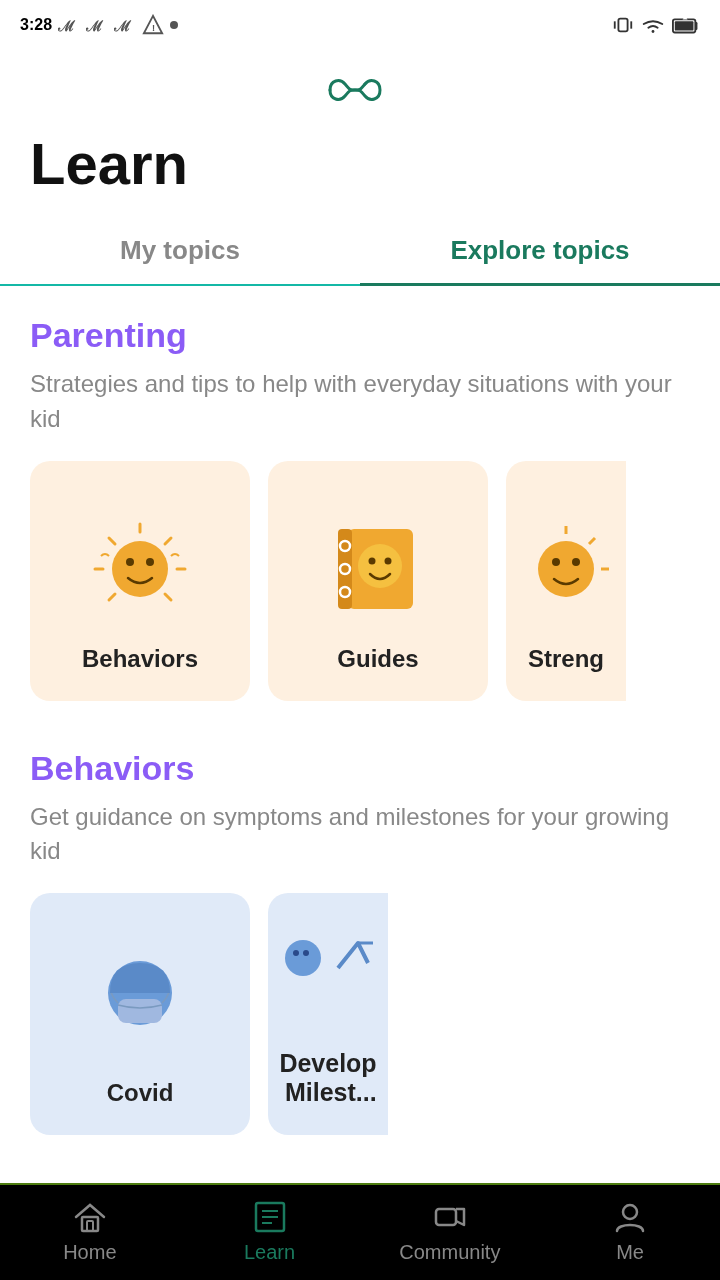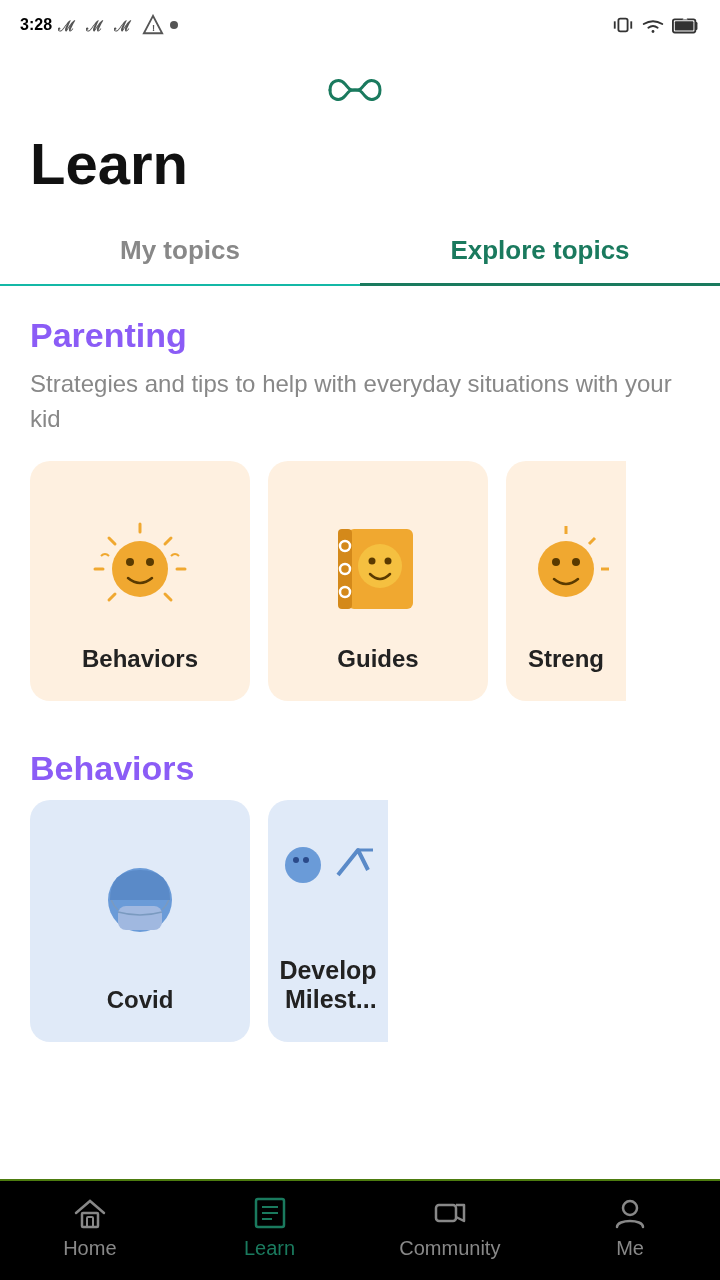--- a/index.html
+++ b/index.html
@@ -302,20 +302,21 @@
             <line x1="90" y1="55" x2="98" y2="55" stroke="#f0a830" stroke-width="3"></line>
           </svg>
         </div>
         <span class="card-label">Streng</span>
       </div>
     </div>
   </div>
 
   <div>
     <h2 class="section-title">Behaviors</h2>
+    <p class="section-desc">Get guidance on symptoms and milestones for your growing kid</p>
     <div class="cards-row">
 
 
       <div class="card card-blue">
         <div class="card-icon">
           <svg width="120" height="120" viewBox="0 0 120 120">
 
             <circle cx="60" cy="50" r="32" fill="#6a9bd8"></circle>
 
             <circle cx="50" cy="44" r="4.5" fill="#2a4a8a"></circle>

